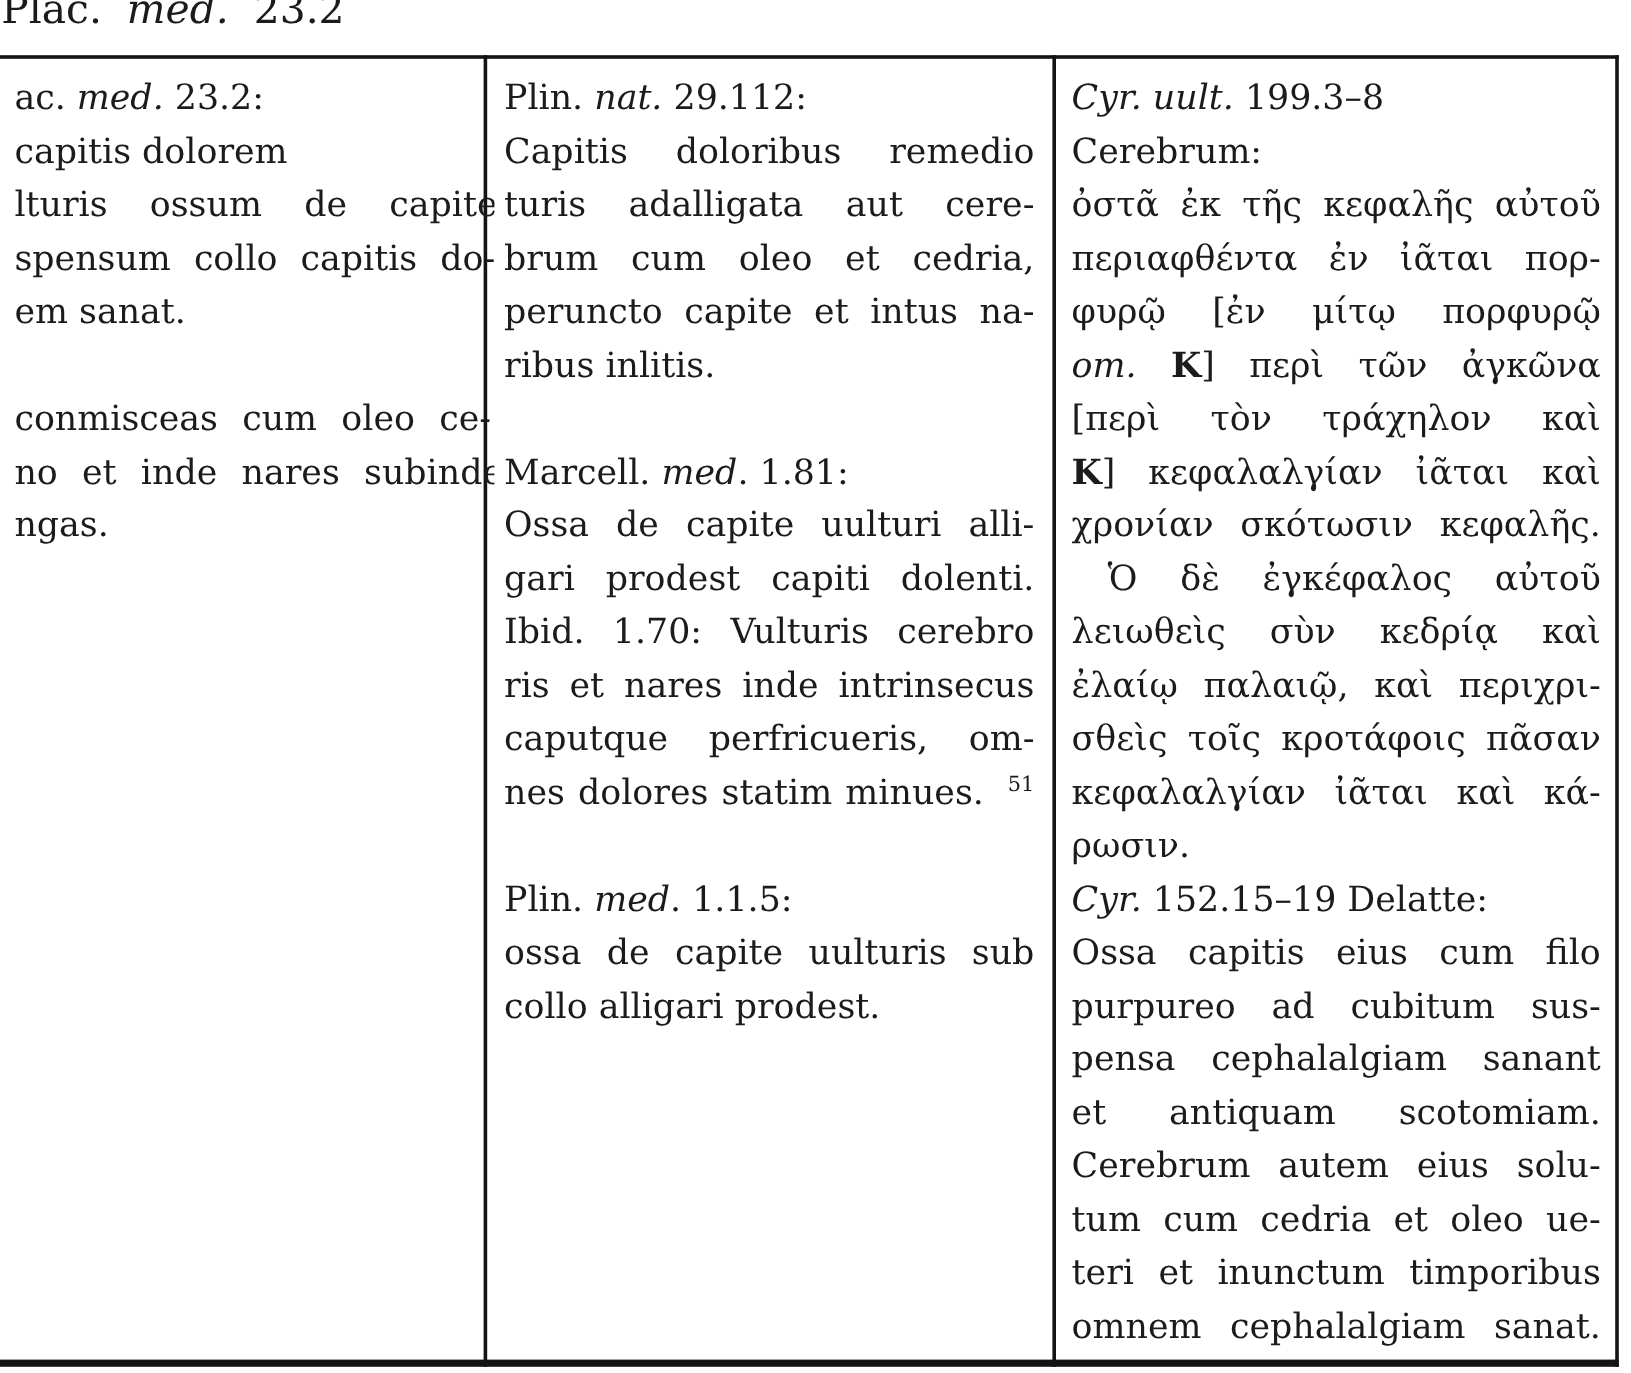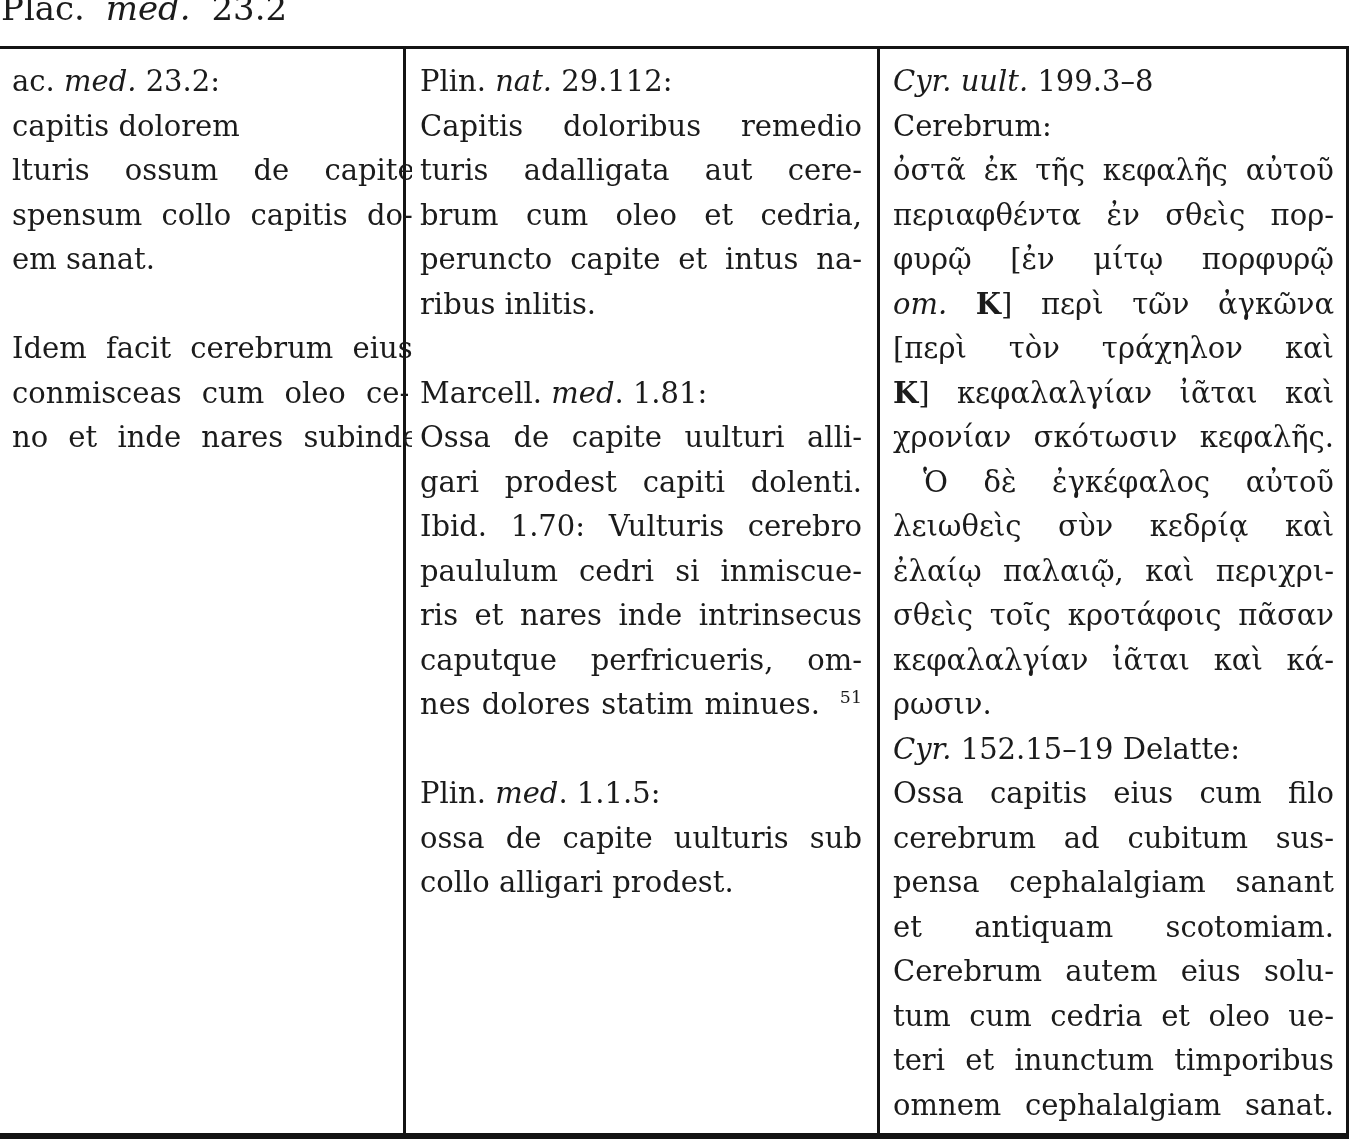--- a/index.html
+++ b/index.html
@@ -42,64 +42,63 @@
 <div class="rule" id="rule-bottom"></div>
 
 <div>
   <div class="col" id="col-0">
       <div class="line"><span class="seg-r">ac. </span><span class="seg-i">med.</span><span class="seg-r"> 23.2:</span></div>
       <div class="line"><span class="seg-r">capitis dolorem</span></div>
       <div class="line" style="word-spacing: 26px;"><span class="seg-r">lturis ossum de capite</span></div>
       <div class="line" style="word-spacing: 10px;"><span class="seg-r">spensum collo capitis do-</span></div>
       <div class="line"><span class="seg-r">em sanat.</span></div>
       <div class="line">&nbsp;</div>
-      <div class="line" style="word-spacing: 10px;"><span class="seg-r">Idem facit cerebrum eius</span></div>
       <div class="line" style="word-spacing: 11px;"><span class="seg-r">conmisceas cum oleo ce-</span></div>
       <div class="line" style="word-spacing: 11px;"><span class="seg-r">no et inde nares subinde</span></div>
+      <div class="line"><span class="seg-r">ngas.</span></div>
     </div>
   <div class="col" id="col-1">
       <div class="line"><span class="seg-r">Plin. </span><span class="seg-i">nat.</span><span class="seg-r"> 29.112:</span></div>
       <div class="line j"><span class="seg-r">Capitis doloribus remedio</span></div>
       <div class="line j"><span class="seg-r">turis adalligata aut cere-</span></div>
       <div class="line j"><span class="seg-r">brum cum oleo et cedria,</span></div>
       <div class="line j"><span class="seg-r">peruncto capite et intus na-</span></div>
       <div class="line"><span class="seg-r">ribus inlitis.</span></div>
       <div class="line">&nbsp;</div>
       <div class="line"><span class="seg-r">Marcell. </span><span class="seg-i">med</span><span class="seg-r">. 1.81:</span></div>
       <div class="line j"><span class="seg-r">Ossa de capite uulturi alli-</span></div>
       <div class="line j"><span class="seg-r">gari prodest capiti dolenti.</span></div>
       <div class="line j"><span class="seg-r">Ibid. 1.70: Vulturis cerebro</span></div>
-      <div class="line j"><span class="seg-r">paululum cedri si inmiscue-</span></div>
       <div class="line j"><span class="seg-r">ris et nares inde intrinsecus</span></div>
       <div class="line j"><span class="seg-r">caputque perfricueris, om-</span></div>
       <div class="line j"><span class="seg-r">nes dolores statim minues.</span><span class="seg-sup">51</span></div>
       <div class="line">&nbsp;</div>
       <div class="line"><span class="seg-r">Plin. </span><span class="seg-i">med</span><span class="seg-r">. 1.1.5:</span></div>
       <div class="line j"><span class="seg-r">ossa de capite uulturis sub</span></div>
       <div class="line"><span class="seg-r">collo alligari prodest.</span></div>
     </div>
   <div class="col" id="col-2">
       <div class="line"><span class="seg-i">Cyr. uult.</span><span class="seg-r"> 199.3–8</span></div>
       <div class="line"><span class="seg-r">Cerebrum:</span></div>
       <div class="line j"><span class="seg-r">ὀστᾶ ἐκ τῆς κεφαλῆς αὐτοῦ</span></div>
-      <div class="line j"><span class="seg-r">περιαφθέντα ἐν σθεὶς πορ-</span></div>
+      <div class="line j"><span class="seg-r">περιαφθέντα ἐν ἰᾶται πορ-</span></div>
       <div class="line j"><span class="seg-r">φυρῷ [ἐν μίτῳ πορφυρῷ</span></div>
       <div class="line j"><span class="seg-i">om.</span><span class="seg-r"> </span><span class="seg-b">K</span><span class="seg-r">] περὶ τῶν ἀγκῶνα</span></div>
       <div class="line j"><span class="seg-r">[περὶ τὸν τράχηλον καὶ</span></div>
       <div class="line j"><span class="seg-b">K</span><span class="seg-r">] κεφαλαλγίαν ἰᾶται καὶ</span></div>
       <div class="line j"><span class="seg-r">χρονίαν σκότωσιν κεφαλῆς.</span></div>
       <div class="line j ind"><span class="seg-r">Ὁ δὲ ἐγκέφαλος αὐτοῦ</span></div>
       <div class="line j"><span class="seg-r">λειωθεὶς σὺν κεδρίᾳ καὶ</span></div>
       <div class="line j"><span class="seg-r">ἐλαίῳ παλαιῷ, καὶ περιχρι-</span></div>
       <div class="line j"><span class="seg-r">σθεὶς τοῖς κροτάφοις πᾶσαν</span></div>
       <div class="line j"><span class="seg-r">κεφαλαλγίαν ἰᾶται καὶ κά-</span></div>
       <div class="line"><span class="seg-r">ρωσιν.</span></div>
       <div class="line"><span class="seg-i">Cyr.</span><span class="seg-r"> 152.15–19 Delatte:</span></div>
       <div class="line j"><span class="seg-r">Ossa capitis eius cum filo</span></div>
-      <div class="line j"><span class="seg-r">cerebrum ad cubitum sus-</span></div>
+      <div class="line j"><span class="seg-r">purpureo ad cubitum sus-</span></div>
       <div class="line j"><span class="seg-r">pensa cephalalgiam sanant</span></div>
       <div class="line j"><span class="seg-r">et antiquam scotomiam.</span></div>
       <div class="line j"><span class="seg-r">Cerebrum autem eius solu-</span></div>
       <div class="line j"><span class="seg-r">tum cum cedria et oleo ue-</span></div>
       <div class="line j"><span class="seg-r">teri et inunctum timporibus</span></div>
       <div class="line j"><span class="seg-r">omnem cephalalgiam sanat.</span></div>
     </div>
 </div>
 
 </body></html>

